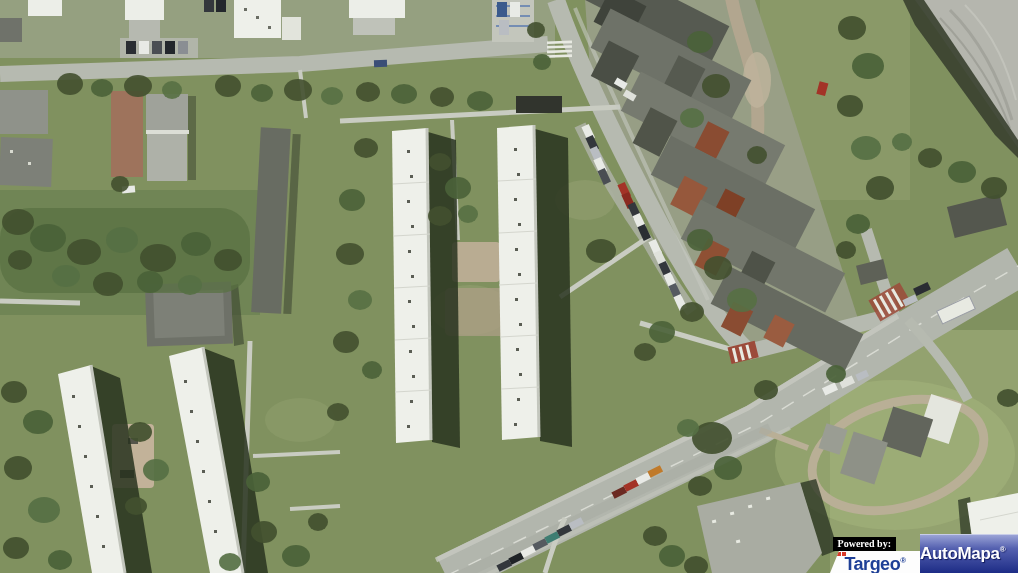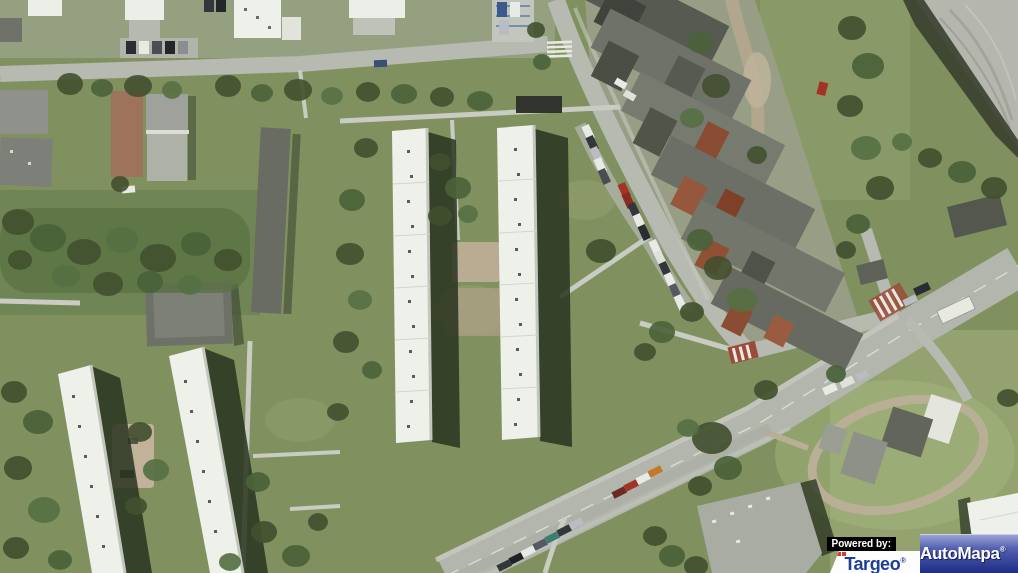--- a/index.html
+++ b/index.html
@@ -5,21 +5,21 @@
   html,body{margin:0;padding:0;background:#222;}
   .stage{position:relative;width:1018px;height:573px;overflow:hidden;font-family:"Liberation Sans",sans-serif;}
   .stage svg{position:absolute;left:0;top:0;display:block;}
   .attribution-text{
     position:absolute;right:188px;bottom:1px;
     font-size:17px;color:#3a3a3a;letter-spacing:.2px;white-space:nowrap;
     text-shadow:0 0 2px #fff,0 0 3px #fff,1px 1px 2px #fff,-1px -1px 2px #fff,1px -1px 2px #fff,-1px 1px 2px #fff;
   }
   .powered-tab{
     position:absolute;right:122px;bottom:22px;height:14px;line-height:14px;
-    background:#000;color:#fff;font-family:Liberation Sans, sans-serif;
+    background:#000;color:#fff;font-family:Liberation Serif, serif;
     font-size:10px;font-weight:bold;padding:0 5px;white-space:nowrap;
   }
   .logo-targeo{
     position:absolute;right:98px;bottom:0;width:90px;height:22px;background:#fdfdfd;
     clip-path:polygon(9px 0,100% 0,100% 100%,0 100%);
     display:flex;align-items:center;justify-content:center;cursor:pointer;
   }
   .targeo-word{font-weight:bold;font-size:18px;color:#1e3f96;letter-spacing:-.5px;position:relative;line-height:20px;}
   .targeo-accent{position:absolute;left:-7px;top:1px;width:10px;height:4px;}
   .targeo-accent i{position:absolute;width:4px;height:4px;background:#d93b2a;display:block;}

